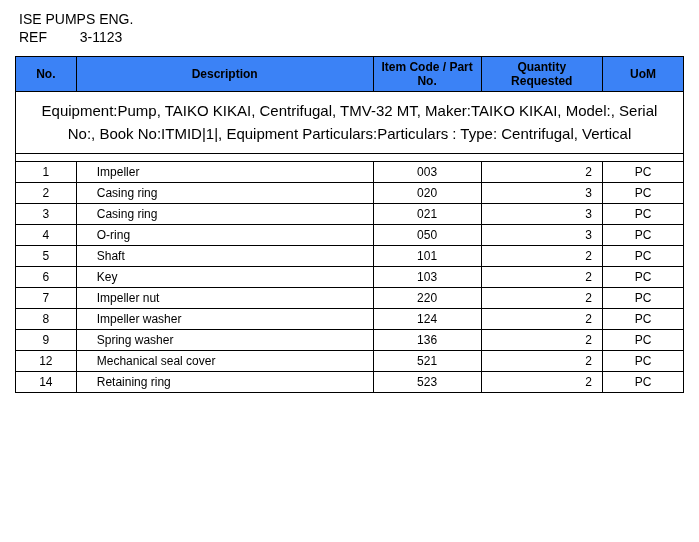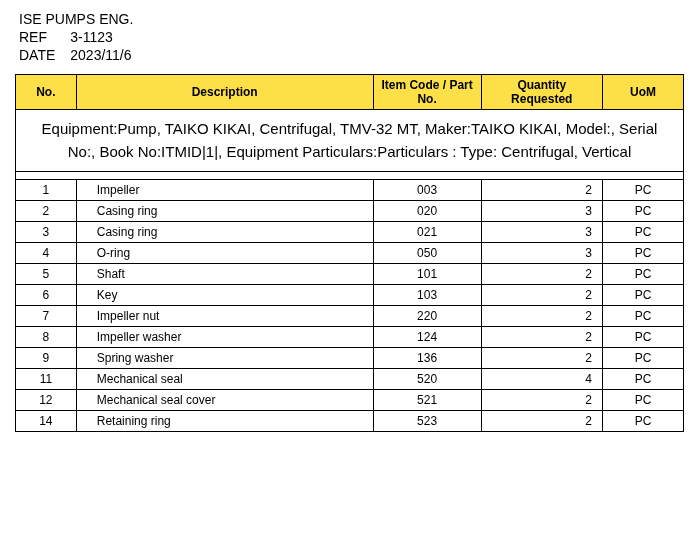--- a/index.html
+++ b/index.html
@@ -32,21 +32,21 @@
       width: 100%;
       border-collapse: collapse;
       border: 1px solid #000;
     }
     .main-table th, .main-table td {
       border: 1px solid #000;
       padding: 3px 6px;
       font-size: 12px;
     }
     .main-table th {
-      background: #fde047;
+      background: #3b82f6;
       font-weight: bold;
       text-align: center;
       vertical-align: middle;
     }
     .main-table td.no-col {
       text-align: center;
       width: 45px;
     }
     .main-table td.desc-col {
       text-align: left;
@@ -85,24 +85,20 @@
 <div class="page">
   <div class="header-info">
     <table>
       <tbody>
           <tr>
         <td colspan="2">ISE PUMPS ENG.</td>
       </tr>
       <tr>
         <td class="label-col">REF</td>
         <td>3-1123</td>
-      </tr>
-      <tr>
-        <td class="label-col">DATE</td>
-        <td>2023/11/6</td>
       </tr>
     </tbody>
       </table>
   </div>
 
   <table class="main-table">
     <thead>
       <tr>
         <th class="no-col">No.</th>
         <th class="desc-col">Description</th>
@@ -178,27 +174,20 @@
           <td class="uom-col">PC</td>
         </tr>
         <tr>
           <td class="no-col">9</td>
           <td class="desc-col">Spring washer</td>
           <td class="item-col">136</td>
           <td class="qty-col">2</td>
           <td class="uom-col">PC</td>
         </tr>
         <tr>
-          <td class="no-col">11</td>
-          <td class="desc-col">Mechanical seal</td>
-          <td class="item-col">520</td>
-          <td class="qty-col">4</td>
-          <td class="uom-col">PC</td>
-        </tr>
-        <tr>
           <td class="no-col">12</td>
           <td class="desc-col">Mechanical seal cover</td>
           <td class="item-col">521</td>
           <td class="qty-col">2</td>
           <td class="uom-col">PC</td>
         </tr>
         <tr>
           <td class="no-col">14</td>
           <td class="desc-col">Retaining ring</td>
           <td class="item-col">523</td>

